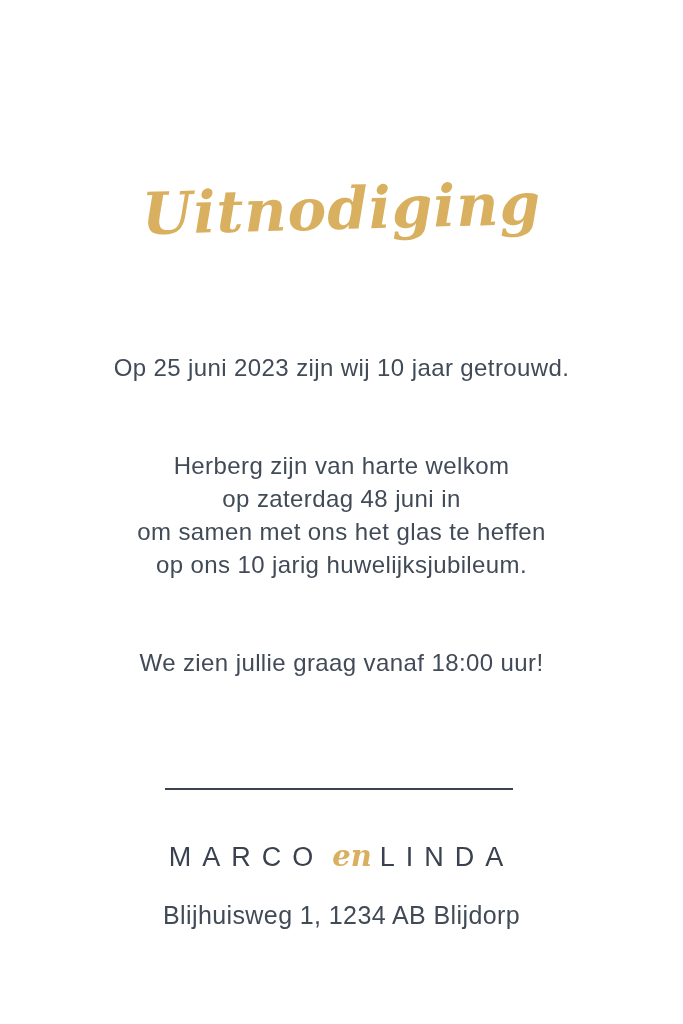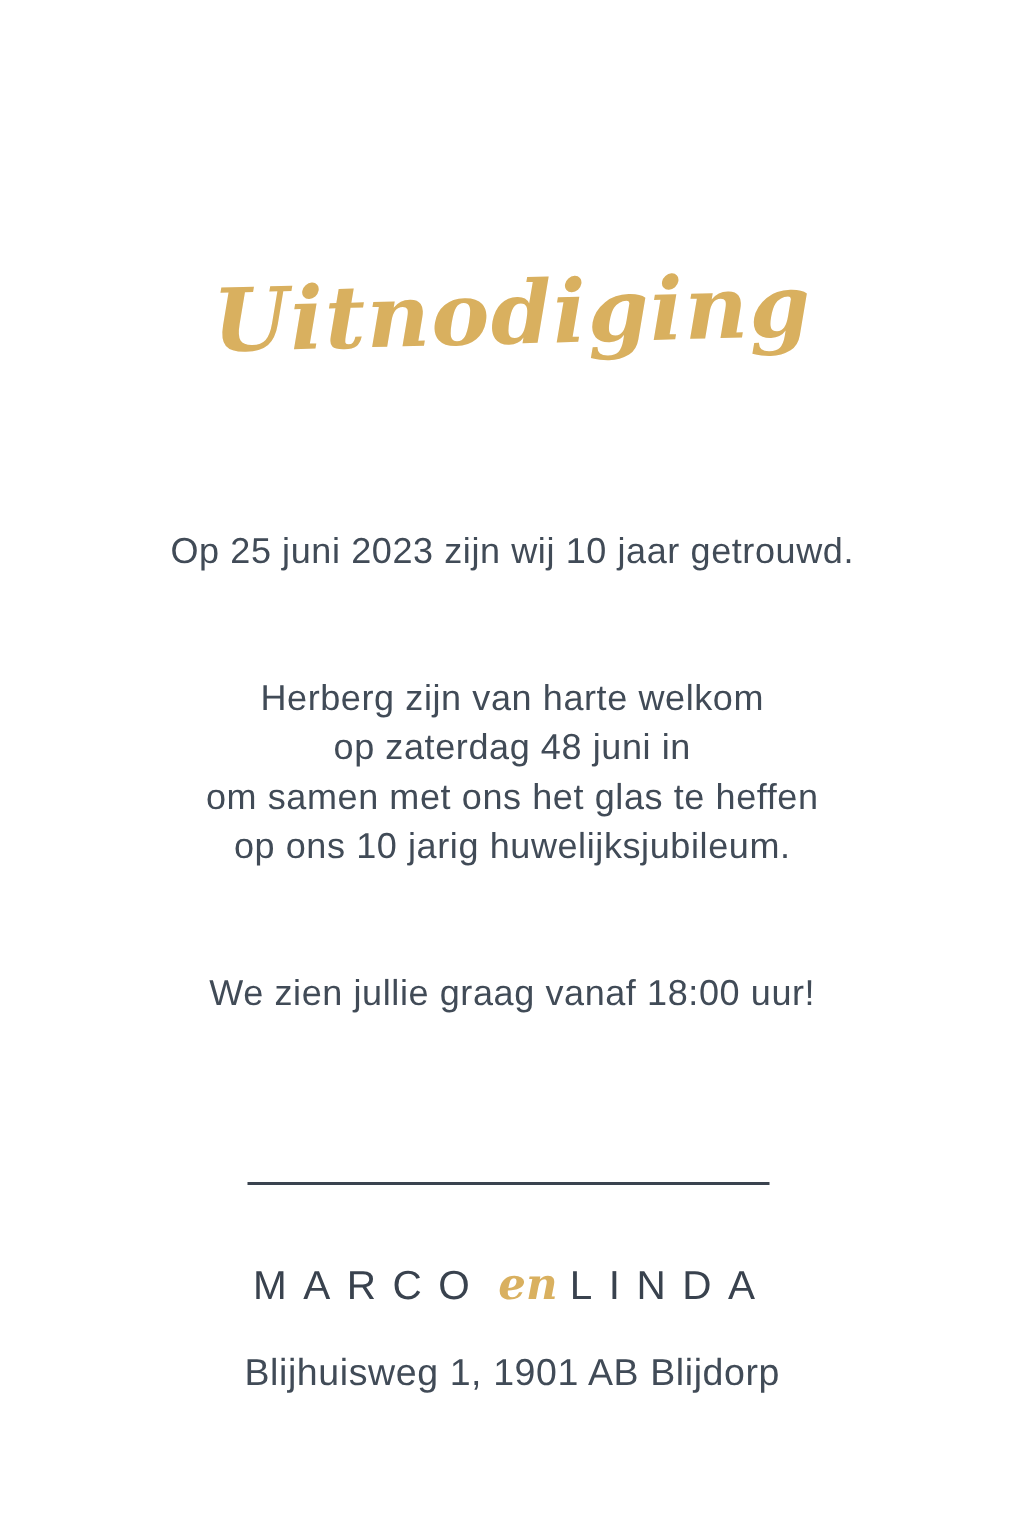--- a/index.html
+++ b/index.html
@@ -102,15 +102,15 @@
   </div>
 
   <div class="center-block bodytext closing">We zien jullie graag vanaf 18:00 uur!</div>
 
   <div class="divider"></div>
 
   <div class="center-block names">
     <span class="name">MARCO</span><span class="connector">en</span><span class="name">LINDA</span>
   </div>
 
-  <div class="center-block bodytext address">Blijhuisweg 1, 1901 AB Blijdorp</div>
+  <div class="center-block bodytext address">Blijhuisweg 1, 1234 AB Blijdorp</div>
 
 </div>
 
 </body></html>

